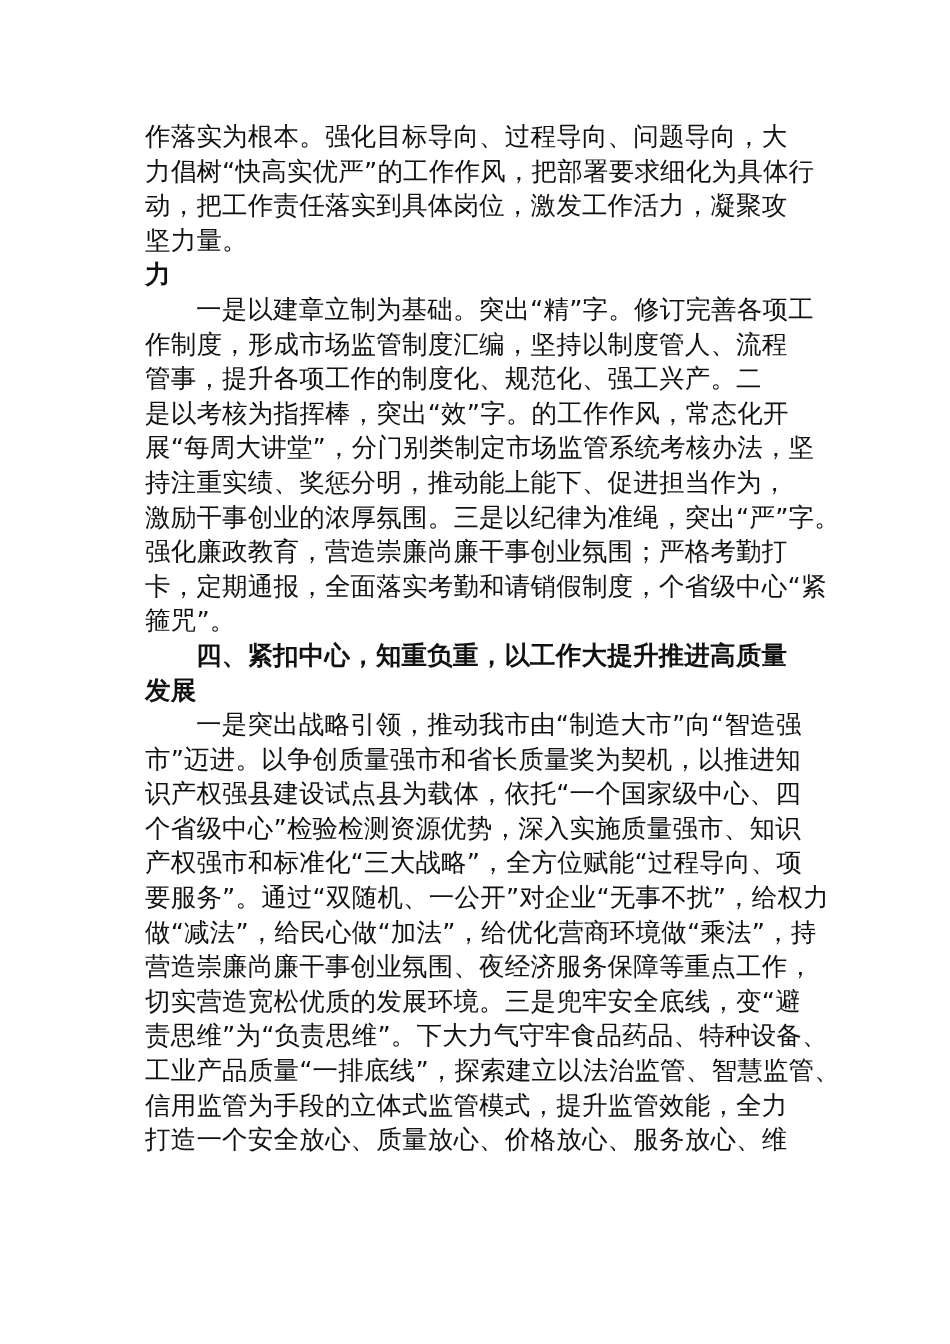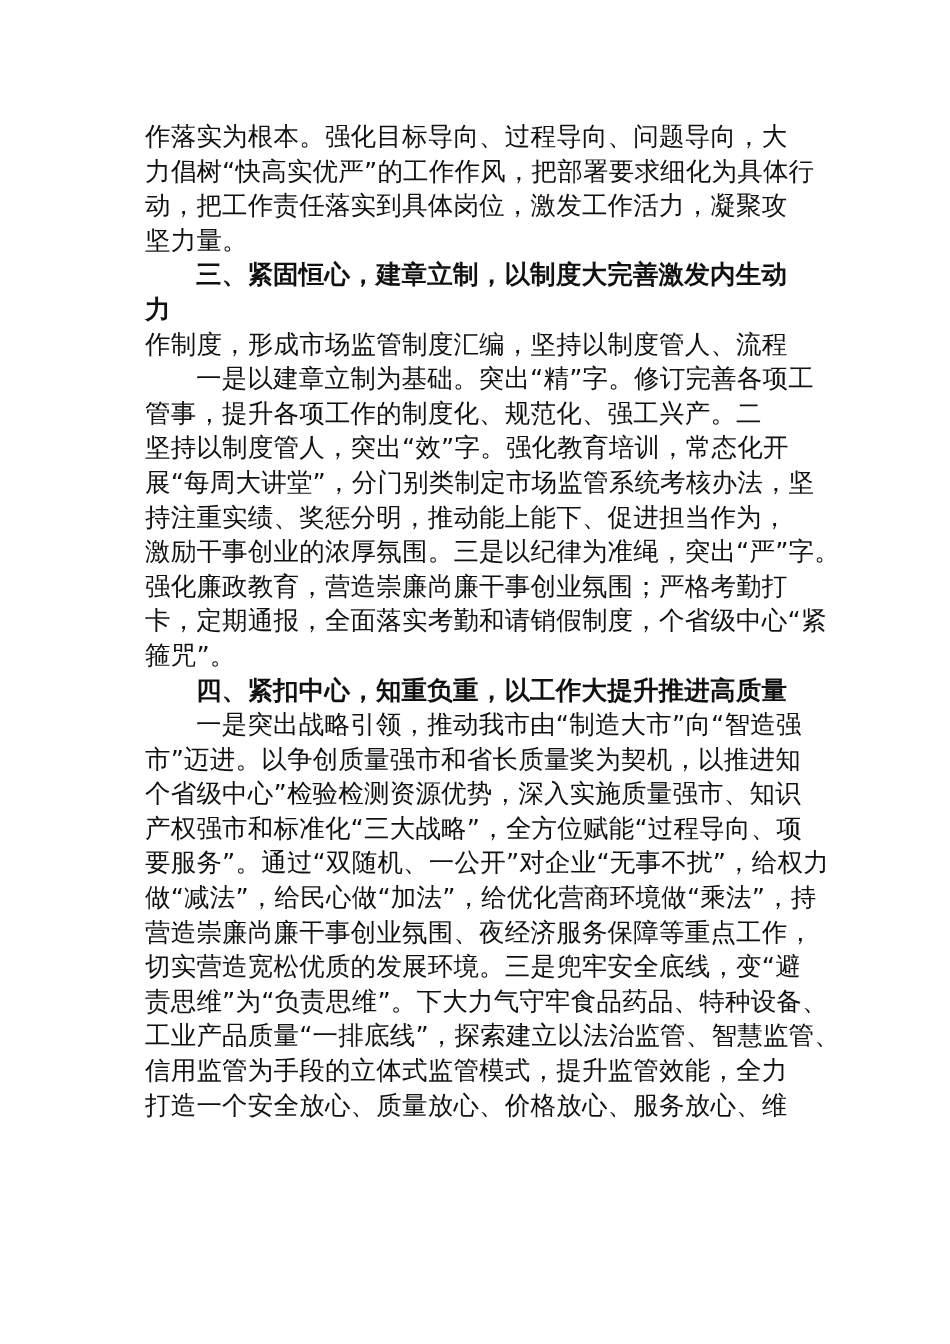--- a/index.html
+++ b/index.html
@@ -20,35 +20,36 @@
 </style>
 </head>
 <body>
 
 <div class="page">
   <div class="content">
     <div class="line">作落实为根本。强化目标导向、过程导向、问题导向，大</div>
     <div class="line">力倡树“快高实优严”的工作作风，把部署要求细化为具体行</div>
     <div class="line">动，把工作责任落实到具体岗位，激发工作活力，凝聚攻</div>
     <div class="line">坚力量。</div>
-    <div class="line heading indent">三、紧固恒心，建章立制，以制度大完善激发内生动</div>
     <div class="line heading">力</div>
+    <div class="line indent">一是以建章立制为基础。突出“精”字。修订完善各项工</div>
     <div class="line">作制度，形成市场监管制度汇编，坚持以制度管人、流程</div>
-    <div class="line indent">一是以建章立制为基础。突出“精”字。修订完善各项工</div>
     <div class="line">管事，提升各项工作的制度化、规范化、强工兴产。二</div>
-    <div class="line">坚持以制度管人，突出“效”字。强化教育培训，常态化开</div>
+    <div class="line">是以考核为指挥棒，突出“效”字。的工作作风，常态化开</div>
     <div class="line">展“每周大讲堂”，分门别类制定市场监管系统考核办法，坚</div>
     <div class="line">持注重实绩、奖惩分明，推动能上能下、促进担当作为，</div>
     <div class="line">激励干事创业的浓厚氛围。三是以纪律为准绳，突出“严”字。</div>
     <div class="line">强化廉政教育，营造崇廉尚廉干事创业氛围；严格考勤打</div>
     <div class="line">卡，定期通报，全面落实考勤和请销假制度，个省级中心“紧</div>
     <div class="line">箍咒”。</div>
     <div class="line heading indent">四、紧扣中心，知重负重，以工作大提升推进高质量</div>
+    <div class="line heading">发展</div>
     <div class="line indent">一是突出战略引领，推动我市由“制造大市”向“智造强</div>
     <div class="line">市”迈进。以争创质量强市和省长质量奖为契机，以推进知</div>
+    <div class="line">识产权强县建设试点县为载体，依托“一个国家级中心、四</div>
     <div class="line">个省级中心”检验检测资源优势，深入实施质量强市、知识</div>
     <div class="line">产权强市和标准化“三大战略”，全方位赋能“过程导向、项</div>
     <div class="line">要服务”。通过“双随机、一公开”对企业“无事不扰”，给权力</div>
     <div class="line">做“减法”，给民心做“加法”，给优化营商环境做“乘法”，持</div>
     <div class="line">营造崇廉尚廉干事创业氛围、夜经济服务保障等重点工作，</div>
     <div class="line">切实营造宽松优质的发展环境。三是兜牢安全底线，变“避</div>
     <div class="line">责思维”为“负责思维”。下大力气守牢食品药品、特种设备、</div>
     <div class="line">工业产品质量“一排底线”，探索建立以法治监管、智慧监管、</div>
     <div class="line">信用监管为手段的立体式监管模式，提升监管效能，全力</div>
     <div class="line">打造一个安全放心、质量放心、价格放心、服务放心、维</div>

